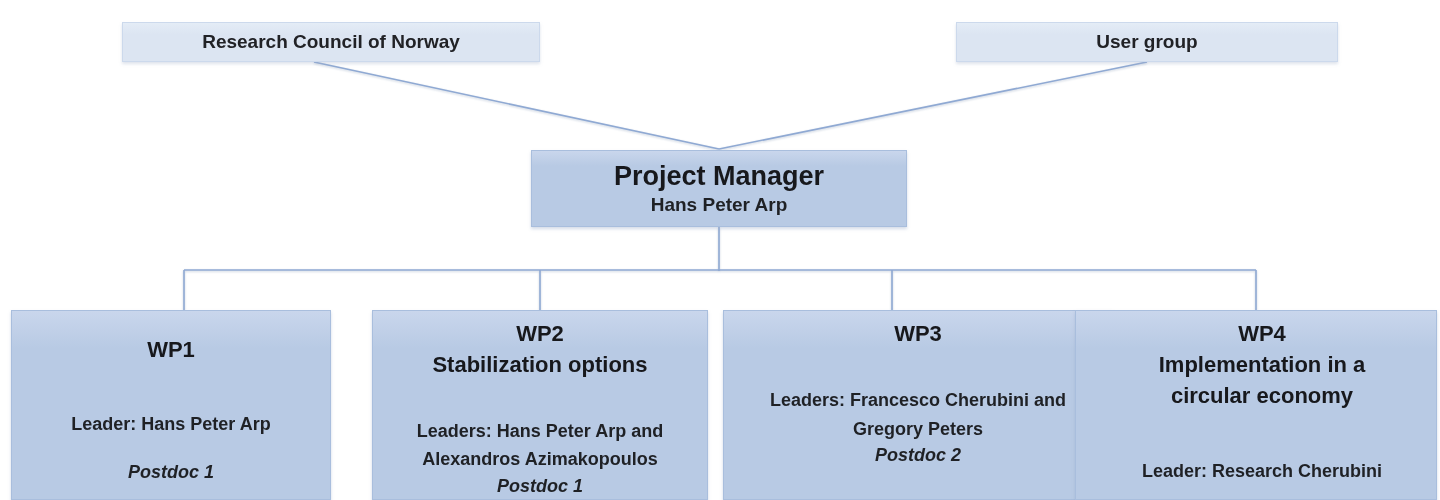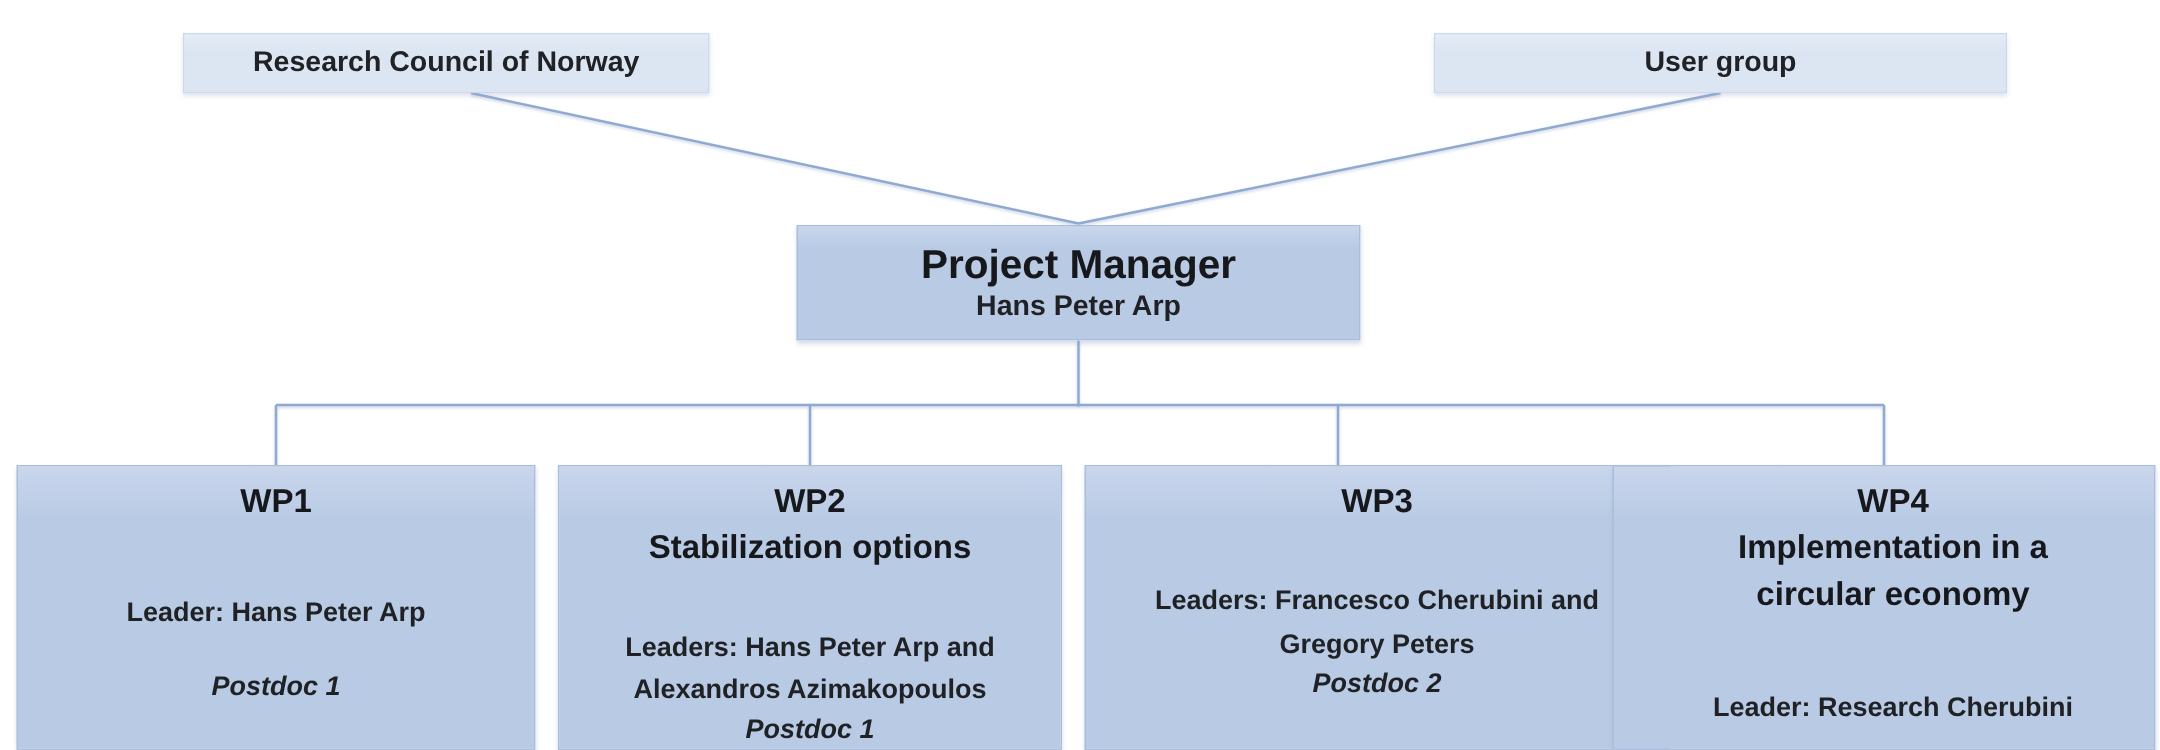--- a/index.html
+++ b/index.html
@@ -42,27 +42,27 @@
     font-size: 19px;
     font-weight: 600;
     color: #212226;
     box-shadow: 0 2px 3px rgba(160,175,200,0.35);
   }
   .medium-box {
     background: linear-gradient(180deg, #c9d6ec 0%, #b8cae4 20%, #b8cae4 100%);
     border: 1px solid #a9bedd;
     box-shadow: 0 2px 3px rgba(150,168,198,0.4);
   }
-  #box-rcn   { left: 122px; top: 22px; width: 351px; height: 40px; }
+  #box-rcn   { left: 122px; top: 22px; width: 418px; height: 40px; }
   #box-ug    { left: 956px; top: 22px; width: 382px; height: 40px; }
   #box-pm    { left: 531px; top: 150px; width: 376px; height: 77px; justify-content: center; }
   .pm-title  { font-size: 27px; font-weight: 700; line-height: 1.15; color: #17181c; }
   .pm-name   { font-size: 19px; font-weight: 600; margin-top: 2px; }
   .wp        { top: 310px; height: 190px; padding-top: 8px; }
-  #box-wp1   { left: 11px;   width: 346px; }
+  #box-wp1   { left: 11px;   width: 320px; justify-content: center; }
   #box-wp2   { left: 372px;  width: 336px; }
   #box-wp3   { left: 723px;  width: 390px; }
   #box-wp4   { left: 1075px; width: 362px; padding-left: 12px; }
   .wp-head {
     font-size: 22px;
     font-weight: 700;
     line-height: 1.4;
     color: #17181c;
   }
   .wp-head .wp-title { display: block; }

